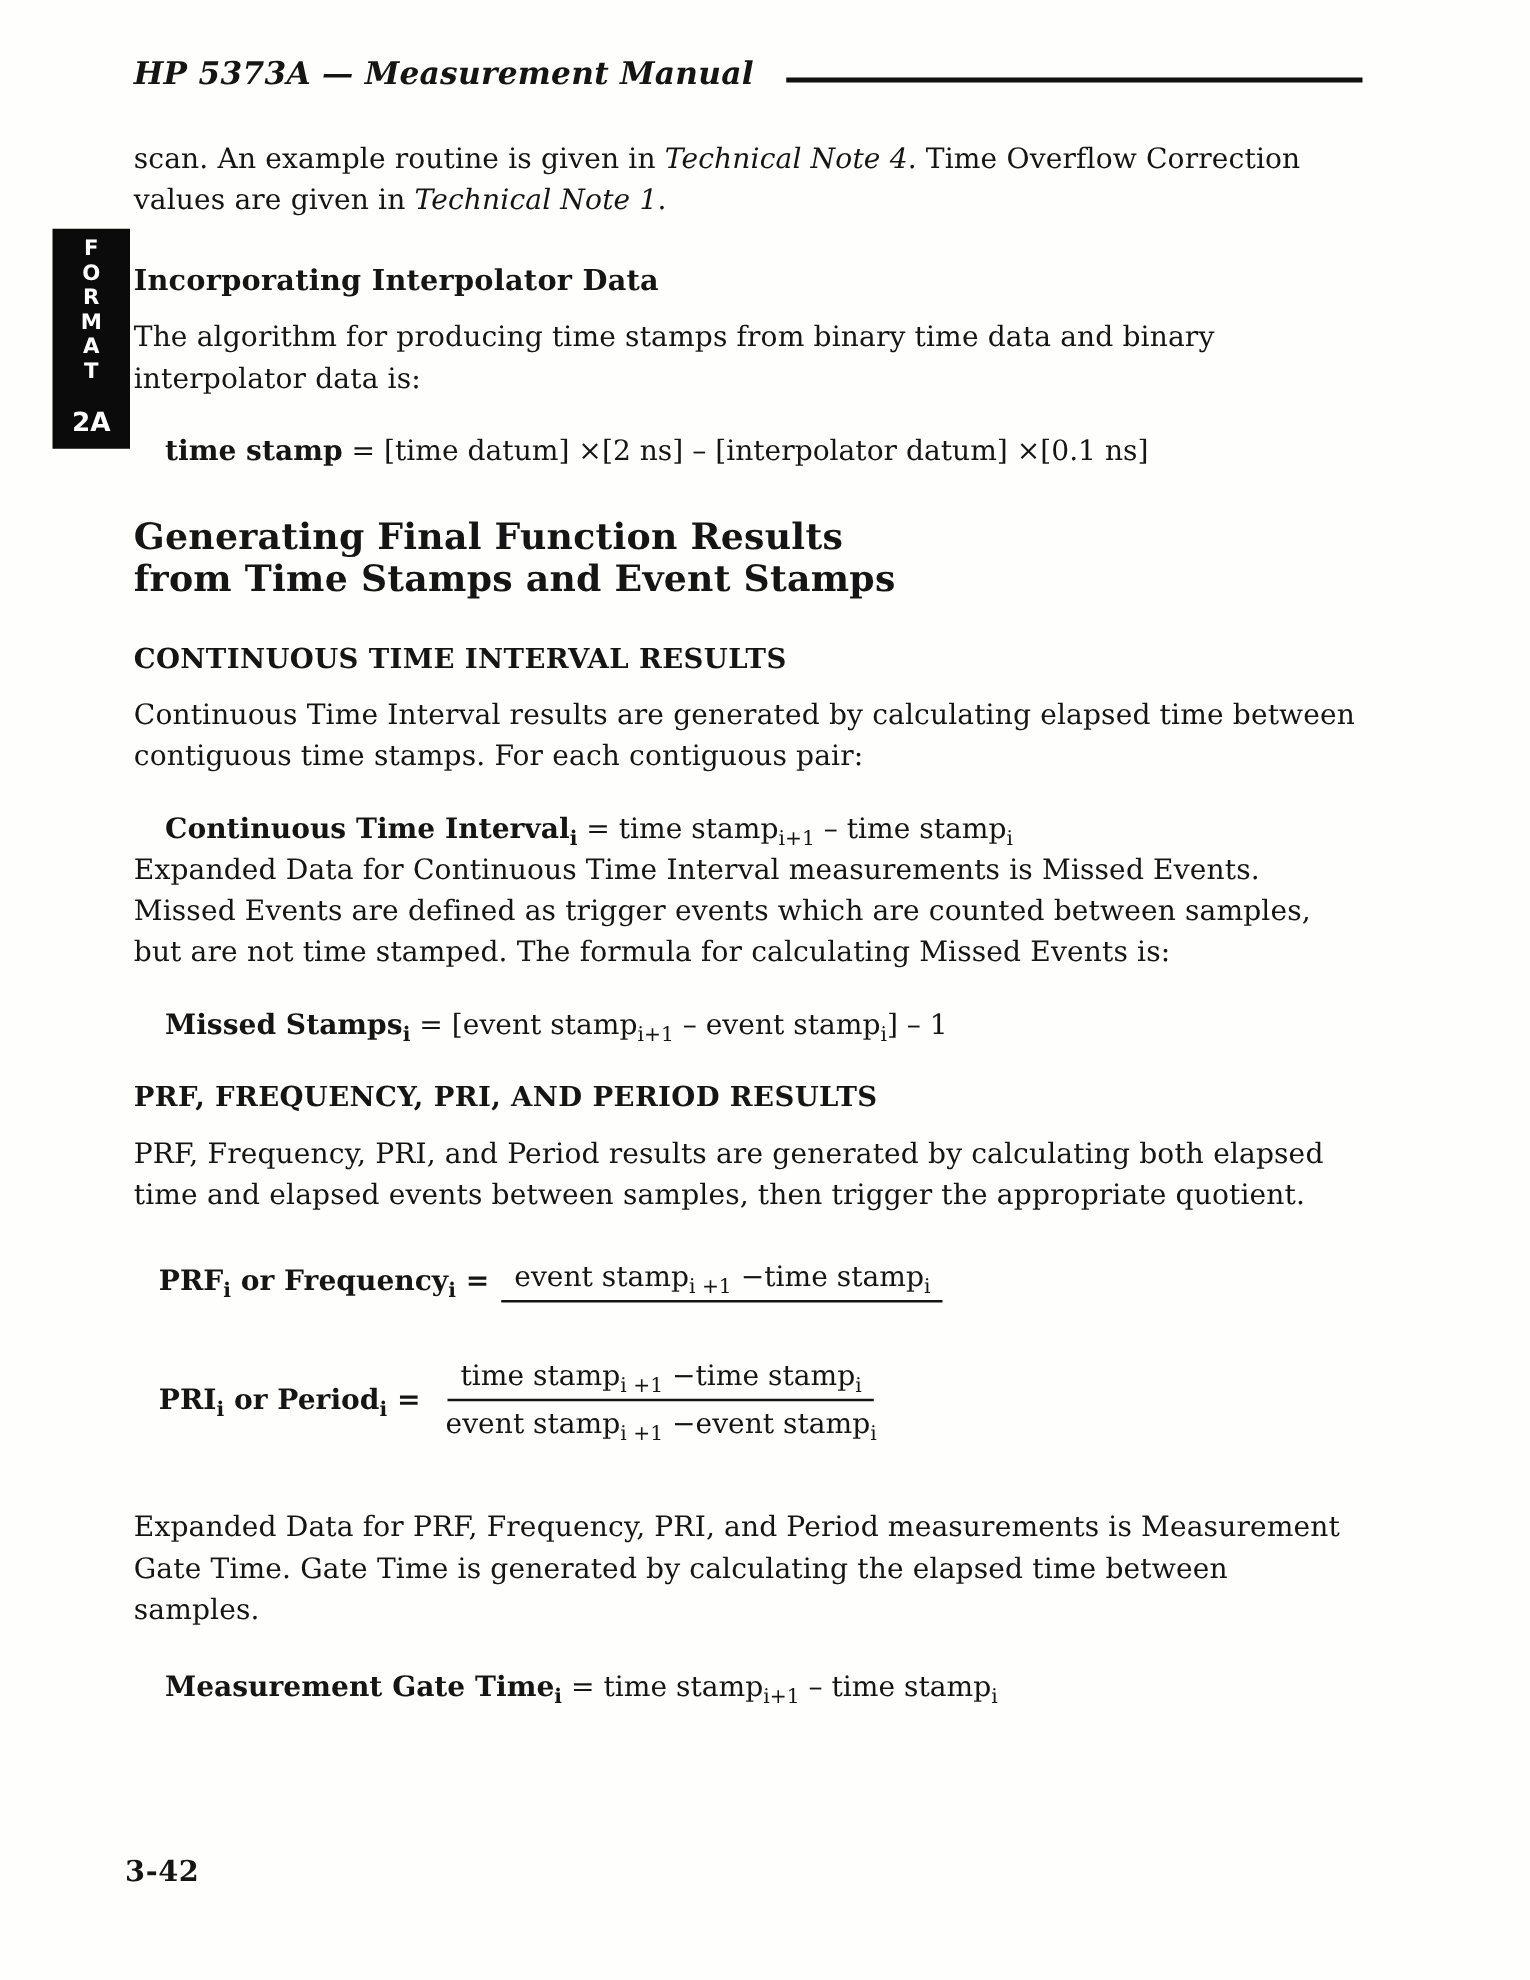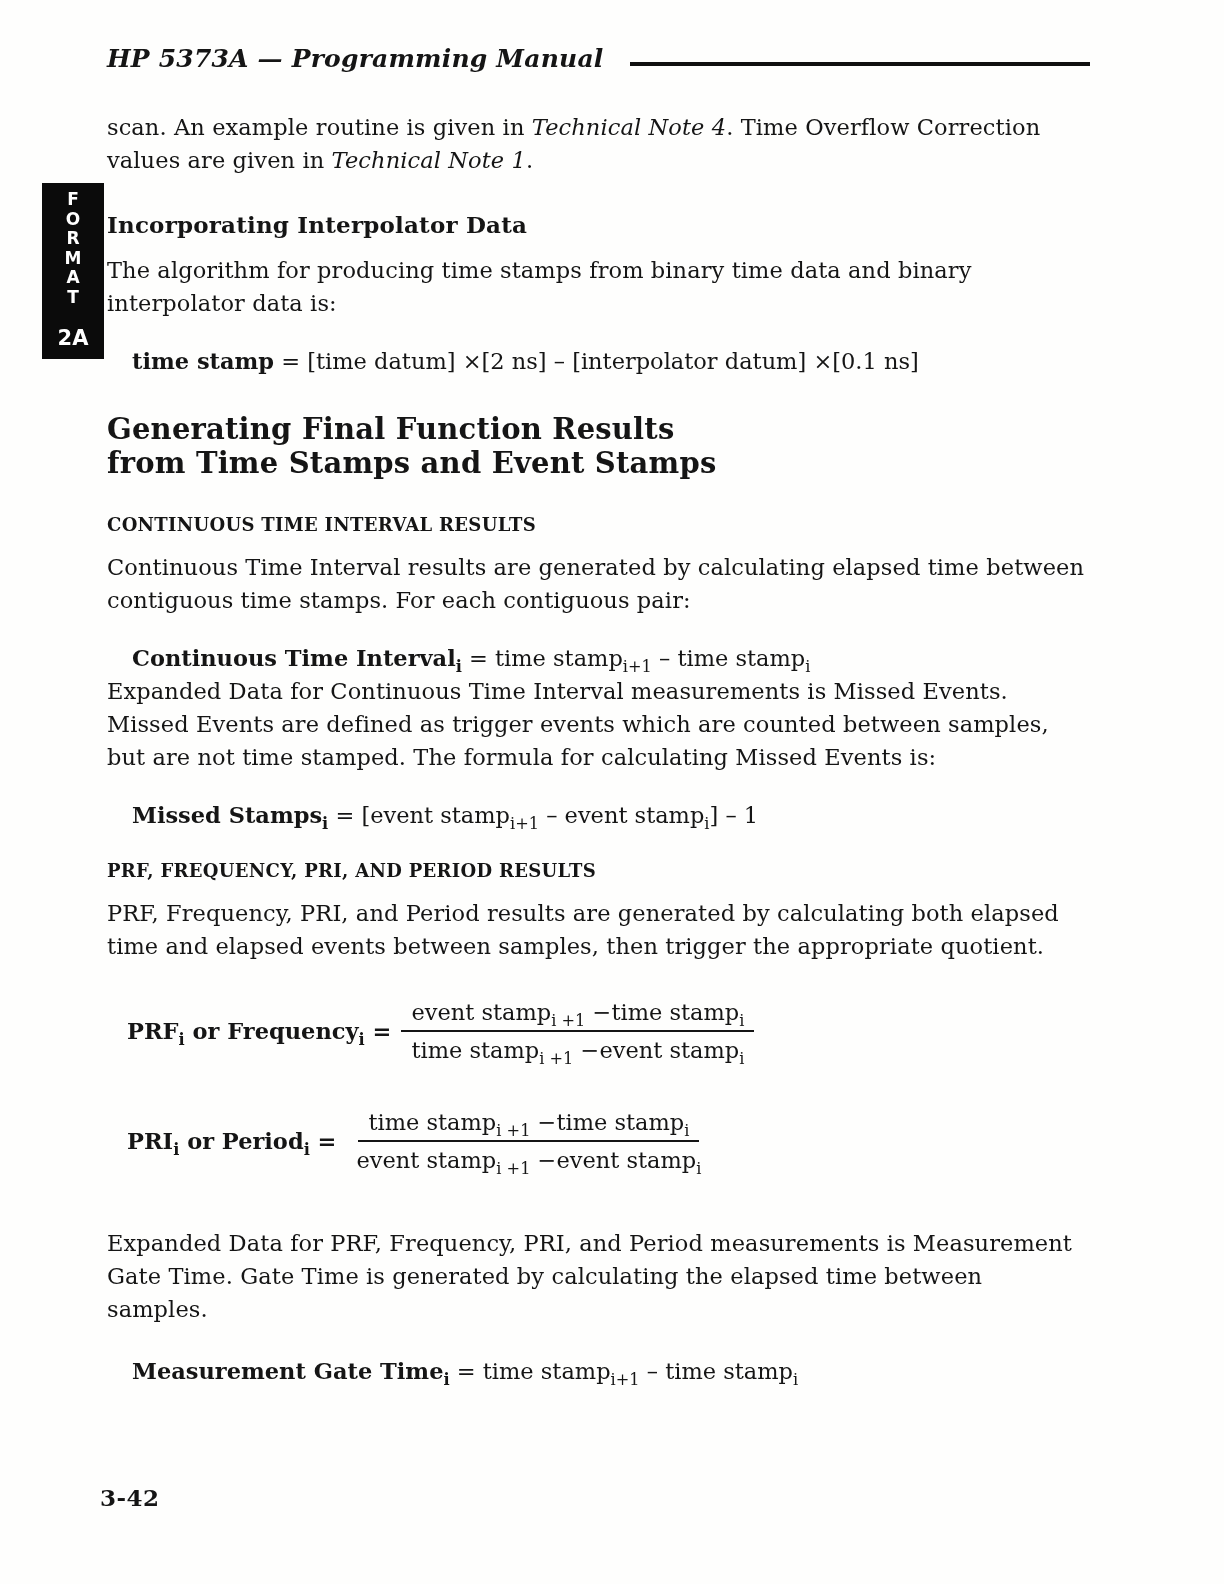--- a/index.html
+++ b/index.html
@@ -76,21 +76,21 @@
   }
   .body-after-heading { margin-top: 16px; }
   .main-heading {
     font-size: 29px;
     font-weight: bold;
     line-height: 1.18;
     margin: 34px 0 0 0;
     letter-spacing: 0.2px;
   }
   .caps-heading {
-    font-size: 18px;
+    font-size: 22px;
     font-weight: bold;
     letter-spacing: 0.3px;
     margin: 34px 0 0 0;
   }
 
   
   .formula {
     font-size: 22.5px;
     margin: 26px 0 0 25px;
     line-height: 1.4;
@@ -141,21 +141,21 @@
     <span class="tab-letter">R</span>
     <span class="tab-letter">M</span>
     <span class="tab-letter">A</span>
     <span class="tab-letter">T</span>
     <span class="tab-section">2A</span>
   </div>
 
   <div class="content">
 
     <div class="header-row">
-      <span class="header-title">HP 5373A — Programming Manual</span>
+      <span class="header-title">HP 5373A — Measurement Manual</span>
       <span class="header-rule"></span>
     </div>
 
     <p class="para intro-para"><span>scan. An example routine is given in </span><span class="ital">Technical Note 4</span><span>. Time Overflow Correction values are given in </span><span class="ital">Technical Note 1</span><span>.</span></p>
 
     <h2 class="sub-heading">Incorporating Interpolator Data</h2>
     <p class="para body-after-heading">The algorithm for producing time stamps from binary time data and binary interpolator data is:</p>
     <div class="formula"><span class="f-bold">time stamp</span><span> = [time datum] ×[2 ns] – [interpolator datum] ×[0.1 ns]</span></div>
 
     <h1 class="main-heading"><span>Generating Final Function Results</span><br><span>from Time Stamps and Event Stamps</span></h1>
@@ -167,21 +167,20 @@
     <p class="para" style="">Expanded Data for Continuous Time Interval measurements is Missed Events. Missed Events are defined as trigger events which are counted between samples, but are not time stamped. The formula for calculating Missed Events is:</p>
     <div class="formula"><span class="f-bold">Missed Stamps</span><sub class="f-bold">i</sub><span> = [event stamp</span><sub>i+1</sub><span> – event stamp</span><sub>i</sub><span>] – 1</span></div>
 
     <h3 class="caps-heading" style="margin-top:28px;">PRF, FREQUENCY, PRI, AND PERIOD RESULTS</h3>
     <p class="para body-after-heading">PRF, Frequency, PRI, and Period results are generated by calculating both elapsed time and elapsed events between samples, then trigger the appropriate quotient.</p>
 
     <div class="frac-row">
       <span class="f-label"><span>PRF</span><sub>i</sub><span> or Frequency</span><sub>i</sub><span> =</span></span>
       <span class="fraction">
         <span class="numerator"><span>event stamp</span><sub>i +1</sub><span> −time stamp</span><sub>i</sub></span>
-        <span class="denominator"><span>time stamp</span><sub>i +1</sub><span> −event stamp</span><sub>i</sub></span>
       </span>
     </div>
 
     <div class="frac-row second">
       <span class="f-label"><span>PRI</span><sub>i</sub><span> or Period</span><sub>i</sub><span> =</span></span>
       <span class="fraction">
         <span class="numerator"><span>time stamp</span><sub>i +1</sub><span> −time stamp</span><sub>i</sub></span>
         <span class="denominator"><span>event stamp</span><sub>i +1</sub><span> −event stamp</span><sub>i</sub></span>
       </span>
     </div>

